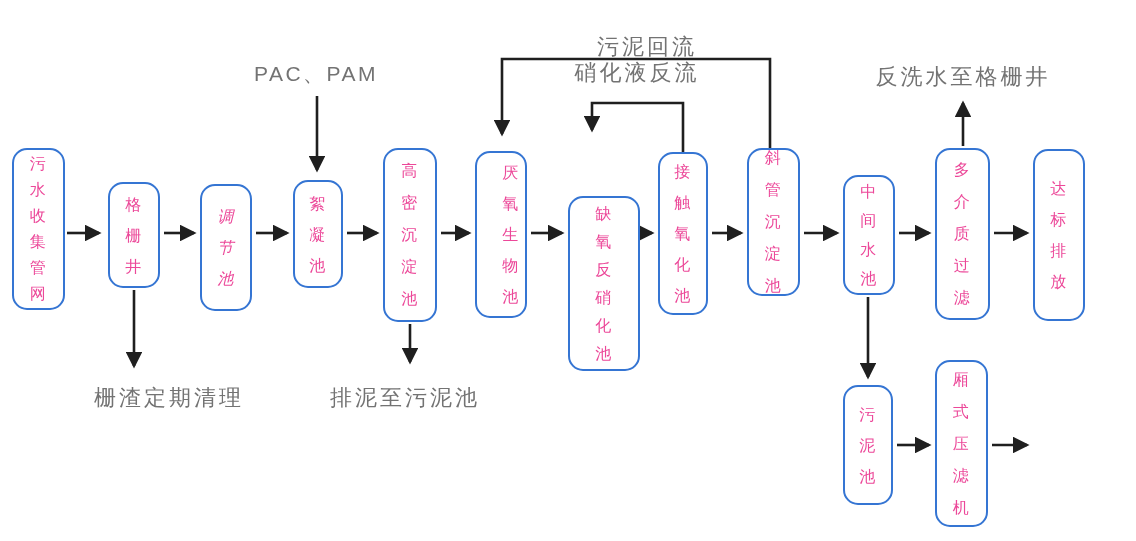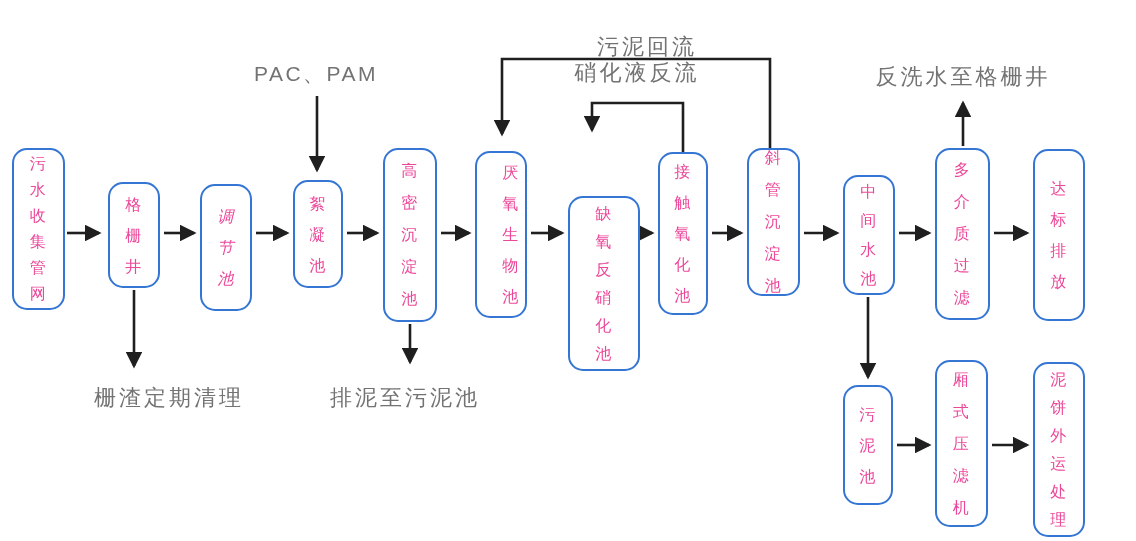--- a/index.html
+++ b/index.html
@@ -139,23 +139,20 @@
   </div>
   <div class="node" style="left:1033px; top:149px; width:52px; height:172px;">
     <div class="lbl">达标排放</div>
   </div>
   <div class="node" style="left:843px; top:385px; width:50px; height:120px;">
     <div class="lbl">污泥池</div>
   </div>
   <div class="node" style="left:935px; top:360px; width:53px; height:167px;">
     <div class="lbl lh32">厢式压滤机</div>
   </div>
-  <div class="node" style="left:1033px; top:362px; width:52px; height:175px;">
-    <div class="lbl lh28">泥饼外运处理</div>
-  </div>
 
   <div class="anno latin" style="left:316px; top:60px;">PAC、PAM</div>
   <div class="anno" style="left:647px; top:32px;">污泥回流</div>
   <div class="anno" style="left:637px; top:58px;">硝化液反流</div>
   <div class="anno" style="left:963px; top:62px;">反洗水至格栅井</div>
   <div class="anno" style="left:137px; top:383px;margin-left:32px;">栅渣定期清理</div>
   <div class="anno" style="left:405px; top:383px;">排泥至污泥池</div>
 
 </div>
 

